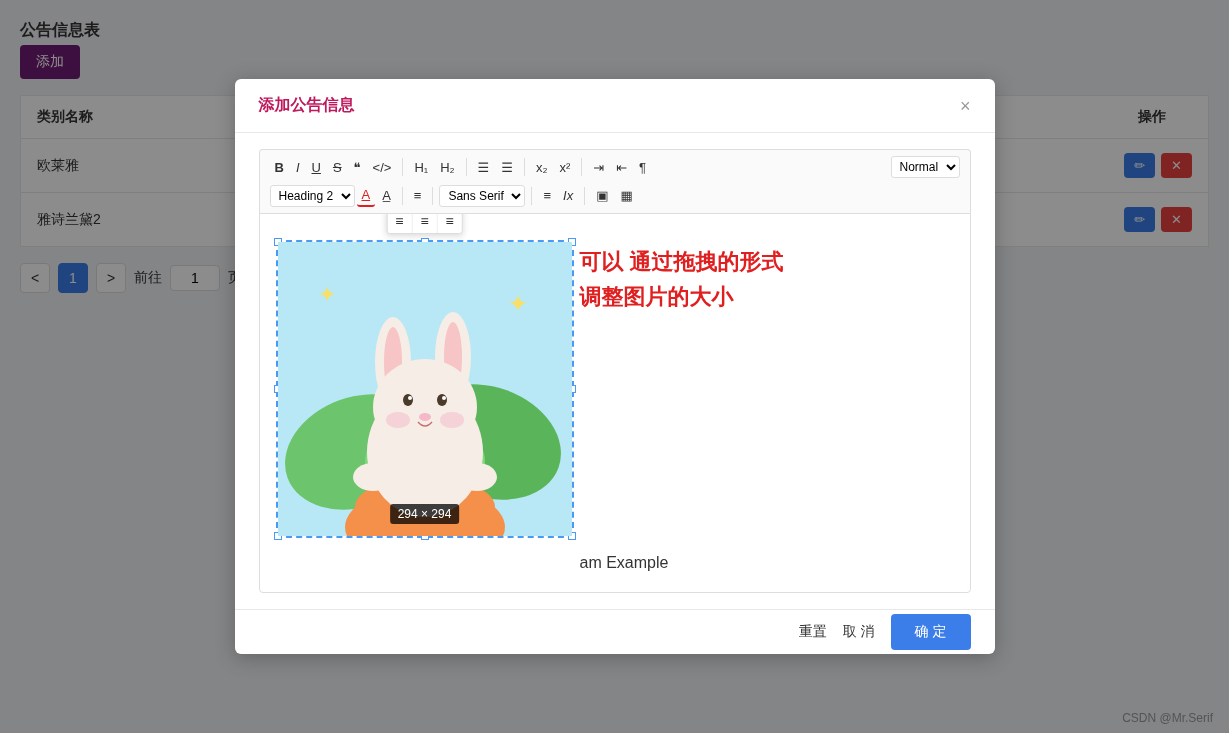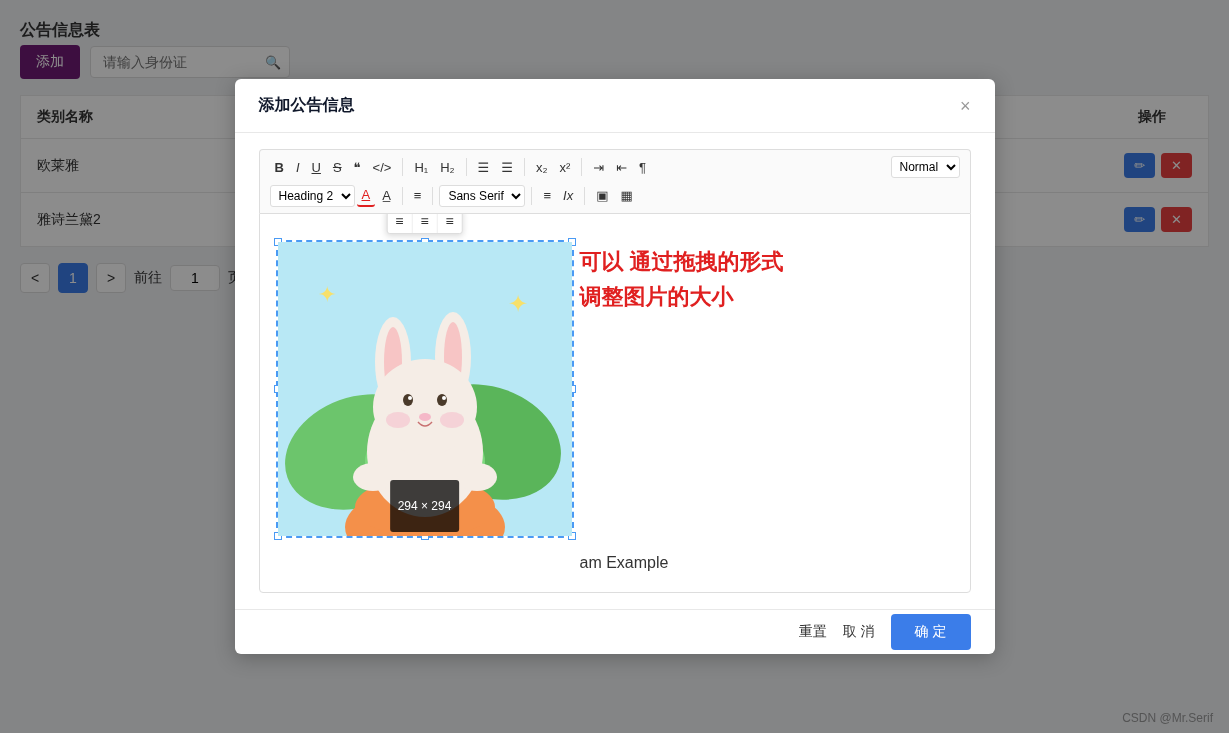--- a/index.html
+++ b/index.html
@@ -176,21 +176,21 @@
       display: flex;
       align-items: center;
       justify-content: space-between;
       padding: 16px 24px;
       border-bottom: 1px solid #e8e8e8;
     }
 
     .modal-title {
       font-size: 16px;
       font-weight: bold;
-      color: #0f172a;
+      color: #be185d;
     }
 
     .modal-close {
       background: none;
       border: none;
       font-size: 18px;
       cursor: pointer;
       color: #999;
       line-height: 1;
     }
@@ -325,27 +325,27 @@
       font-size: 14px;
       color: #333;
       border-right: 1px solid #eee;
     }
 
     .align-btn:last-child { border-right: none; }
 
     
     .size-tooltip {
       position: absolute;
-      bottom: 4px;
+      bottom: 12px;
       left: 50%;
       transform: translateX(-50%);
       background: rgba(0,0,0,0.75);
       color: white;
       font-size: 12px;
-      padding: 19px 8px;
+      padding: 3px 8px;
       border-radius: 3px;
       white-space: nowrap;
     }
 
     
     .editor-text {
       position: absolute;
       top: 30px;
       left: 320px;
       color: #e02020;
@@ -407,24 +407,20 @@
     }
   </style>
 </head>
 <body>
 
 <div class="bg-page">
   <div class="page-title">公告信息表</div>
 
   <div class="toolbar-row">
     <button class="btn-add">添加</button>
-    <div class="search-input-wrap">
-      <input class="search-input" type="text" placeholder="请输入身份证" style="">
-      <span class="search-icon-wrap">🔍</span>
-    </div>
   </div>
 
   <div class="table-header">
     <span class="col-name">类别名称</span>
     <span class="col-action">操作</span>
   </div>
 
   <div class="table-row">
     <span class="col-name">欧莱雅</span>
     <span class="col-action">

